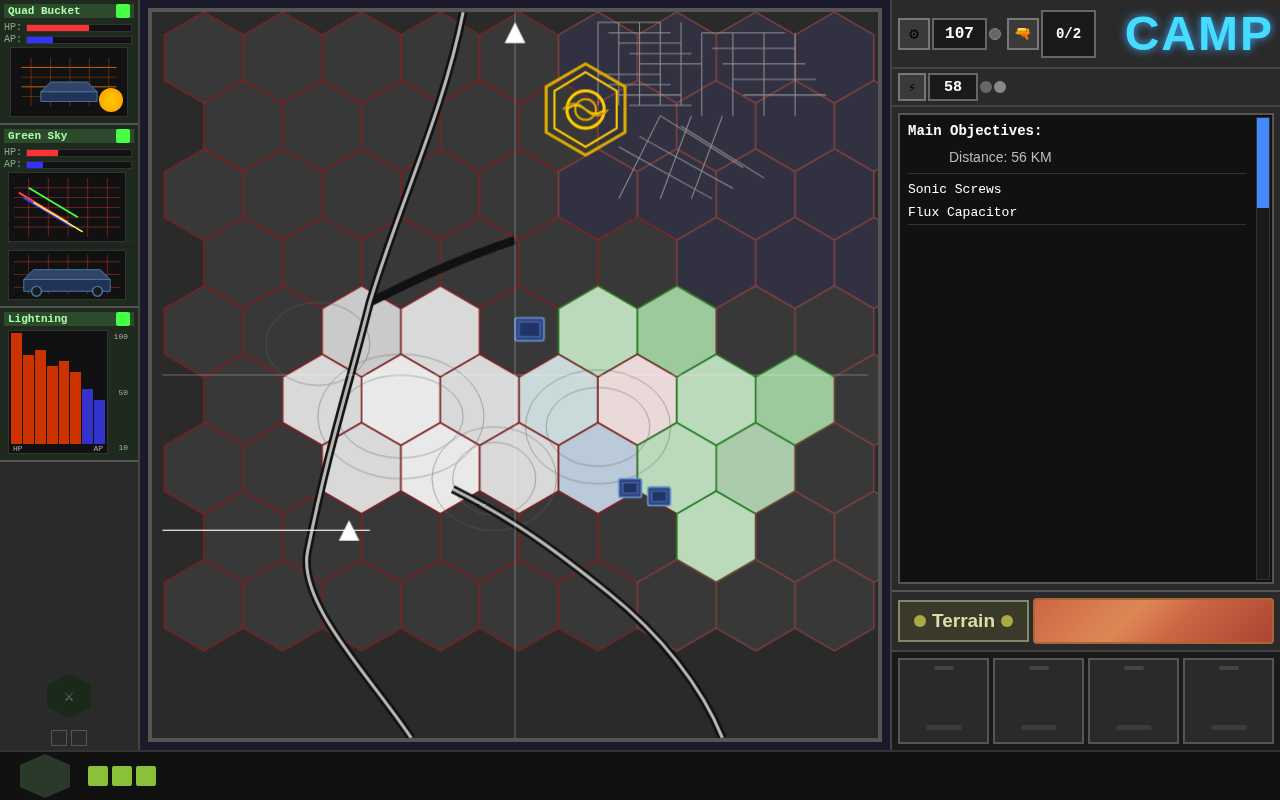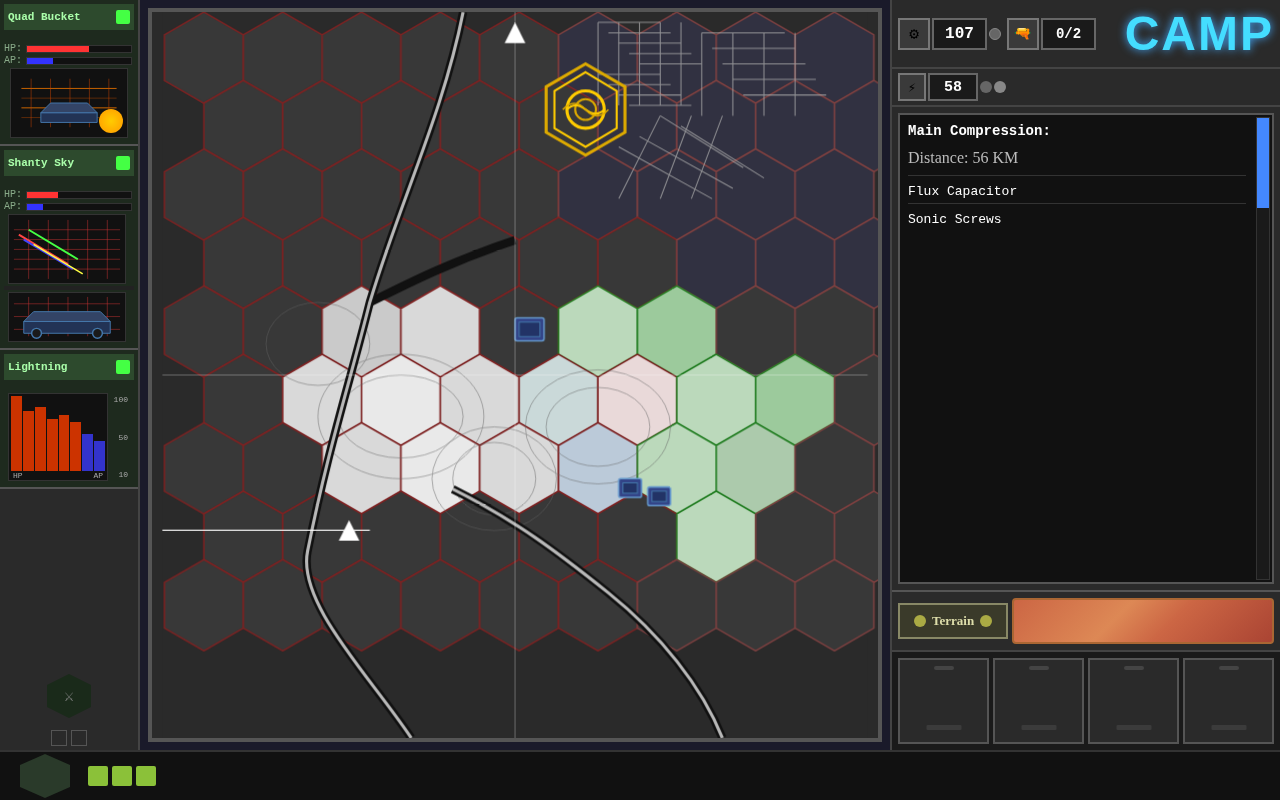--- a/index.html
+++ b/index.html
@@ -34,22 +34,22 @@
       border-bottom: 2px solid #555;
       padding: 4px;
       background: #1e2a1e;
     }
 
     .unit-header {
       display: flex;
       justify-content: space-between;
       align-items: center;
       background: #2d4a2d;
-      padding: 6px 4px;
-      margin-bottom: 13px;
+      padding: 0 4px;
+      margin-bottom: 4px;
     }
 
     .unit-name {
       color: #aaffaa;
       font-size: 11px;
       font-weight: bold;
     }
 
     .unit-indicator {
       width: 14px;
@@ -223,21 +223,21 @@
 
           <path d="M30 45 L88 45 L88 55 L30 55 Z" fill="#223355" stroke="#4477aa" stroke-width="1"></path>
           <path d="M40 35 L78 35 L88 45 L30 45 Z" fill="#334466" stroke="#4477aa" stroke-width="1"></path>
         </svg>
         <div class="yellow-circle"></div>
       </div>
     </div>
 
     <div class="unit-panel">
       <div class="unit-header">
-        <span class="unit-name">Shanty Sky</span>
+        <span class="unit-name">Green Sky</span>
         <div class="unit-indicator"></div>
       </div>
       <div class="stat-row">
         <span class="stat-label">HP:</span>
         <div class="stat-bar-container">
           <div class="stat-bar-hp" style="width:30%"></div>
         </div>
       </div>
       <div class="stat-row">
         <span class="stat-label">AP:</span>
@@ -288,21 +288,21 @@
       </div>
     </div>
 
     <div class="lightning-panel">
       <div class="unit-header">
         <span class="unit-name">Lightning</span>
         <div class="unit-indicator"></div>
       </div>
 
       <div style="display:flex;margin:2px 4px;">
-        <div style="flex:1;background:#111;border:1px solid #333;height:88px;position:relative;display:flex;flex-direction:column;">
+        <div style="flex:1;background:#111;border:1px solid #333;height:124px;position:relative;display:flex;flex-direction:column;">
           <div style="display:flex;flex:1;align-items:flex-end;padding:2px 2px 0 2px;gap:1px;">
             <div style="flex:1;background:#cc3300;height:100%;"></div>
             <div style="flex:1;background:#cc3300;height:80%;"></div>
             <div style="flex:1;background:#cc3300;height:85%;"></div>
             <div style="flex:1;background:#cc3300;height:70%;"></div>
             <div style="flex:1;background:#cc3300;height:75%;"></div>
             <div style="flex:1;background:#cc3300;height:65%;"></div>
             <div style="flex:1;background:#3333cc;height:50%;"></div>
             <div style="flex:1;background:#3333cc;height:40%;"></div>
           </div>
@@ -537,21 +537,21 @@
     <div style="background:#2a2a2a;padding:6px;display:flex;align-items:center;gap:6px;border-bottom:2px solid #444;">
 
       <div style="display:flex;align-items:center;gap:2px;">
         <div style="width:32px;height:32px;background:#3a3a3a;border:2px solid #777;display:flex;align-items:center;justify-content:center;font-size:16px;">⚙</div>
         <div style="min-width:55px;height:32px;background:#1a1a1a;border:2px solid #666;display:flex;align-items:center;justify-content:center;color:white;font-size:16px;font-weight:bold;">107</div>
         <div style="width:12px;height:12px;background:#666;border-radius:50%;border:1px solid #888;"></div>
       </div>
 
       <div style="display:flex;align-items:center;gap:2px;">
         <div style="width:32px;height:32px;background:#3a3a3a;border:2px solid #777;display:flex;align-items:center;justify-content:center;font-size:14px;">🔫</div>
-        <div style="min-width:55px;height:32px;background:#1a1a1a;border:2px solid #666;display:flex;align-items:center;justify-content:center;color:white;font-size:14px;font-weight:bold;">0/2</div>
+        <div style="min-width:55px;height:48px;background:#1a1a1a;border:2px solid #666;display:flex;align-items:center;justify-content:center;color:white;font-size:14px;font-weight:bold;">0/2</div>
       </div>
 
       <div style="margin-left:auto;">
         <span style="color:#44ddff;font-size:48px;font-weight:bold;font-family:Liberation Sans, sans-serif;text-shadow:0 0 10px #44aaff;letter-spacing:2px;">CAMP</span>
       </div>
     </div>
 
     <div style="background:#2a2a2a;padding:4px 6px;display:flex;align-items:center;gap:6px;border-bottom:2px solid #444;">
       <div style="display:flex;align-items:center;gap:2px;">
         <div style="width:28px;height:28px;background:#3a3a3a;border:2px solid #777;display:flex;align-items:center;justify-content:center;font-size:14px;">⚡</div>
@@ -561,39 +561,39 @@
       </div>
     </div>
 
     <div style="flex:1;background:#111;border:2px solid #555;margin:6px;padding:8px;position:relative;overflow:hidden;">
 
       <div style="position:absolute;right:2px;top:2px;width:14px;height:calc(100% - 4px);background:#1a1a1a;border:1px solid #333;">
         <div style="width:12px;height:90px;background:#4488ff;position:absolute;top:0;left:0;"></div>
       </div>
 
       <div style="margin-right:18px;">
-        <div style="color:#ffffff;font-size:14px;font-weight:bold;margin-bottom:10px;font-family:'Courier New',monospace;">Main Compression:</div>
+        <div style="color:#ffffff;font-size:14px;font-weight:bold;margin-bottom:10px;font-family:'Courier New',monospace;">Main Objectives:</div>
 
         <div style="margin-bottom:8px;border-bottom:1px solid #333;padding-bottom:8px;">
-          <div style="color:#bbbbbb;font-size:16px;font-family:Liberation Serif, serif;margin-top:2px;">Distance: 56 KM</div>
+          <div style="color:#bbbbbb;font-size:14px;font-family:Liberation Sans, sans-serif;margin-top:2px;margin-left:41px;">Distance: 56 KM</div>
+        </div>
+
+        <div style="margin-bottom:8px;">
+          <div style="color:#ffffff;font-size:13px;font-family:'Courier New',monospace;">Sonic Screws</div>
         </div>
 
         <div style="margin-bottom:8px;border-bottom:1px solid #333;padding-bottom:4px;">
           <div style="color:#ffffff;font-size:13px;font-family:'Courier New',monospace;">Flux Capacitor</div>
         </div>
-
-        <div style="margin-bottom:8px;">
-          <div style="color:#ffffff;font-size:13px;font-family:'Courier New',monospace;">Sonic Screws</div>
-        </div>
       </div>
     </div>
 
     <div style="display:flex;align-items:center;padding:6px;gap:4px;background:#2a2a2a;border-top:2px solid #555;">
 
-      <button style="display:flex;align-items:center;background:#3a3a2a;border:2px solid #888866;padding:8px 14px;cursor:pointer;color:#ddddaa;font-size:13px;font-weight:bold;font-family:Liberation Serif, serif;">
+      <button style="display:flex;align-items:center;background:#3a3a2a;border:2px solid #888866;padding:8px 14px;cursor:pointer;color:#ddddaa;font-size:19px;font-weight:bold;font-family:Liberation Sans, sans-serif;">
         <div style="width:12px;height:12px;background:#aaaa44;border-radius:50%;margin-right:6px;"></div>
         <span>Terrain</span>
         <div style="width:12px;height:12px;background:#aaaa44;border-radius:50%;margin-left:6px;"></div>
       </button>
 
       <div style="flex:1;height:46px;background:linear-gradient(135deg,#cc6644 0%,#dd8855 40%,#cc6644 60%,#aa4433 100%);border:2px solid #aa6633;border-radius:4px;cursor:pointer;"></div>
 
     </div>
 
     <div style="display:flex;height:100px;gap:4px;padding:6px;background:#1a1a1a;border-top:2px solid #444;">

